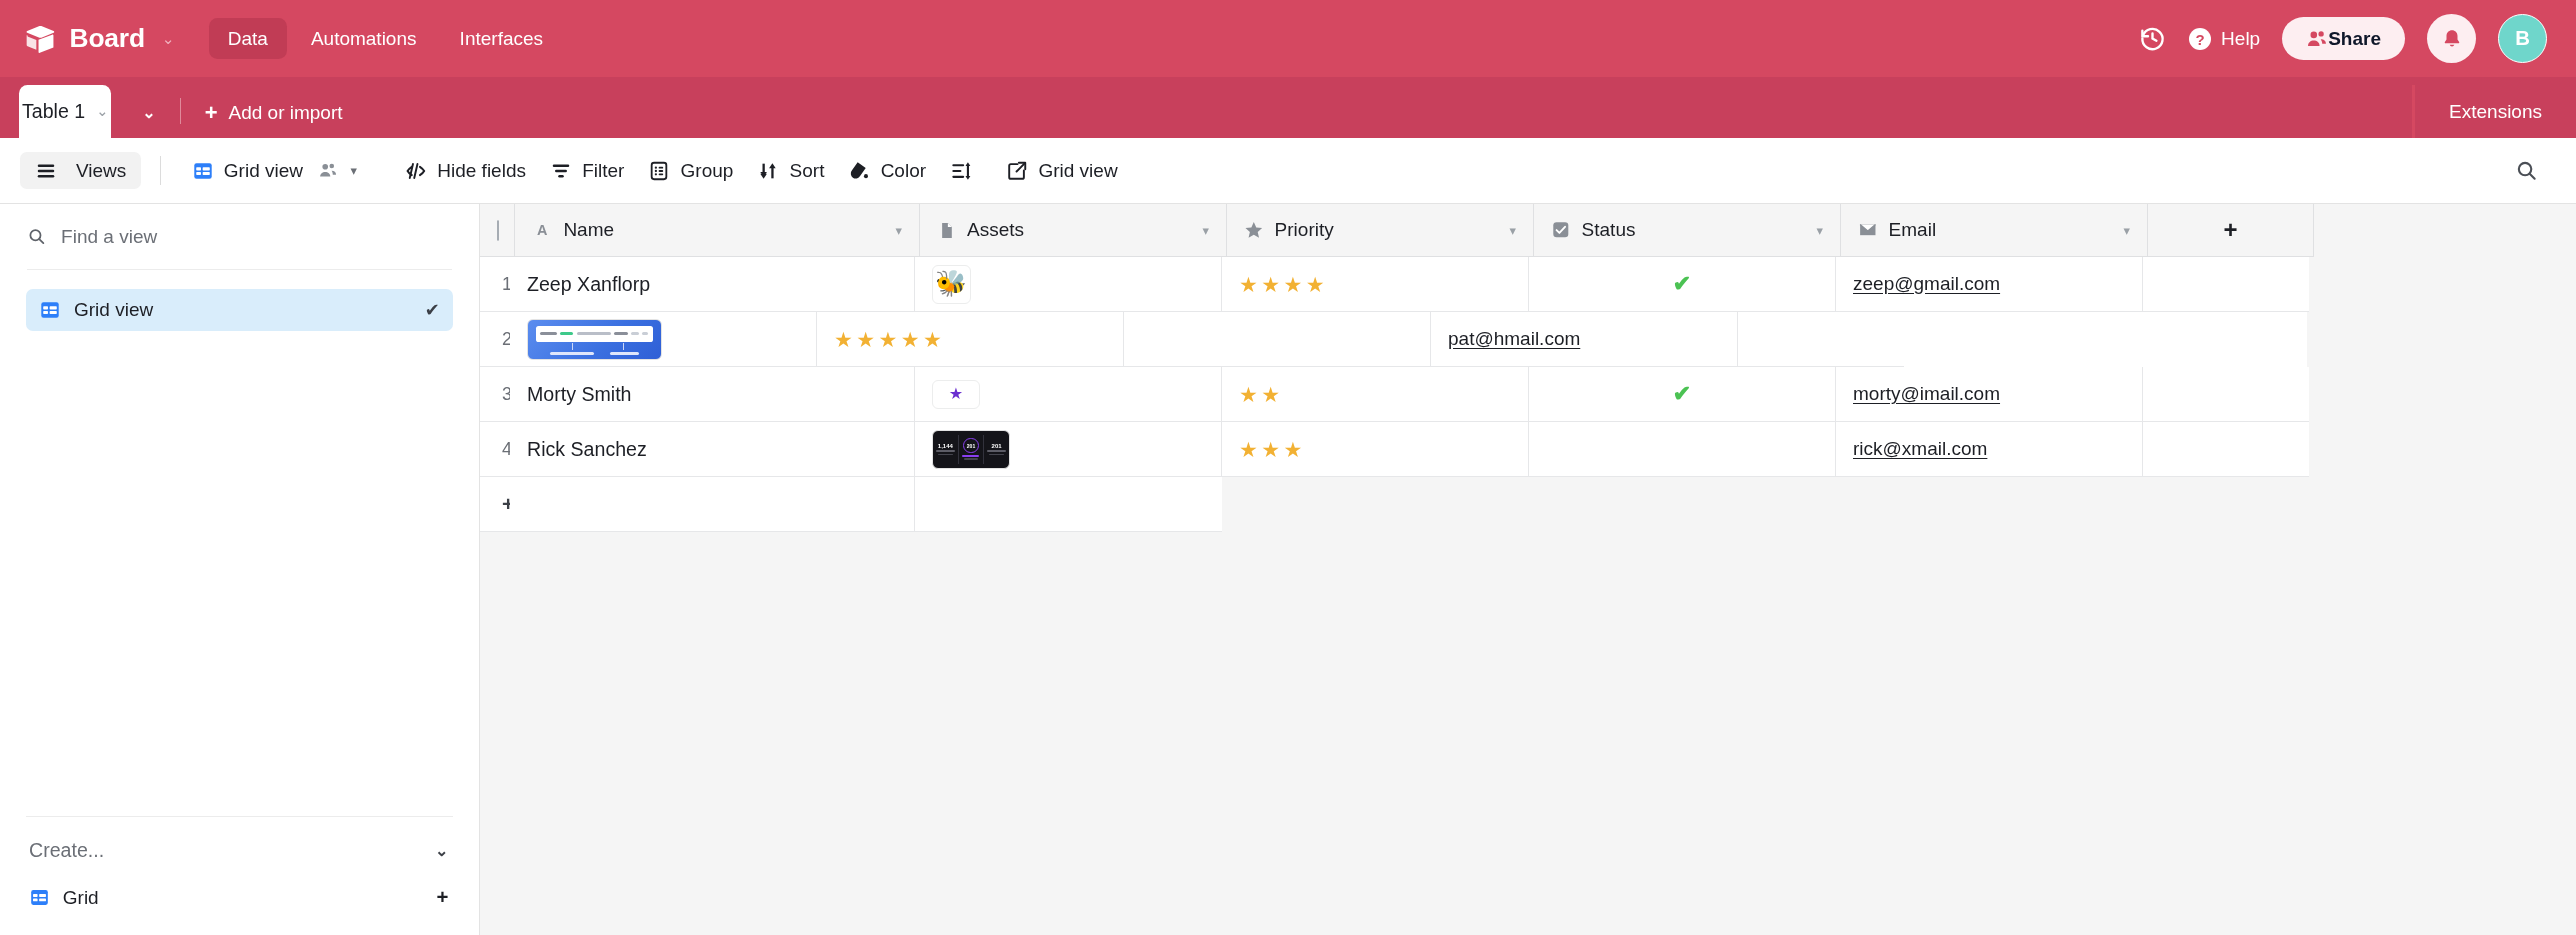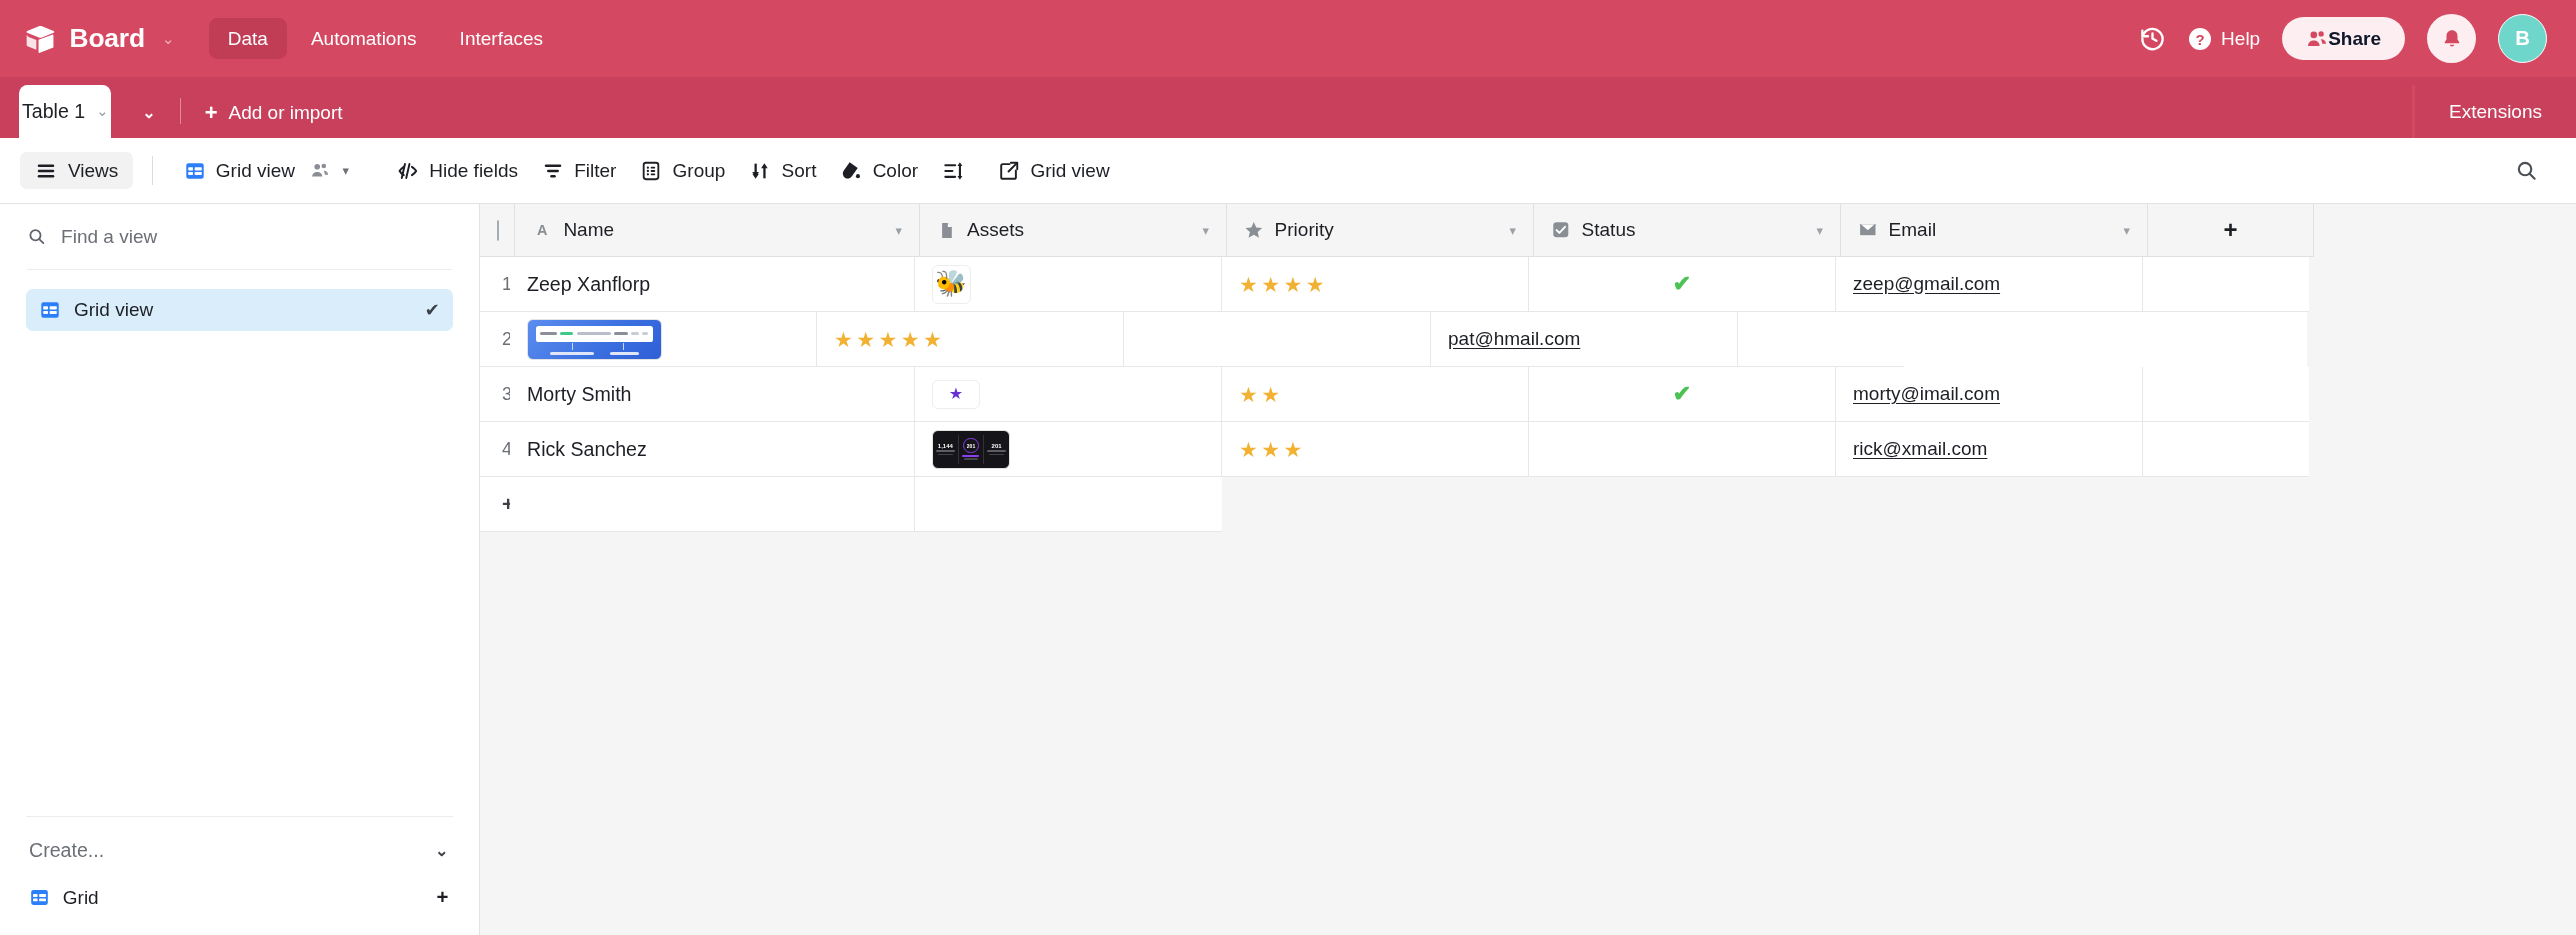--- a/index.html
+++ b/index.html
@@ -97,21 +97,21 @@
   }
 
   
   .toolbar {
     height:66px; background:#ffffff;
     display:flex; align-items:center;
     padding:0 25.6px 0 20.4px;
     border-bottom:0.9px solid #e3e3e3;
   }
   .tb-views {
-    display:flex; align-items:center; gap:11px;
+    display:flex; align-items:center; gap:19px;
     background:#f2f2f2; border-radius:6.8px;
     padding:7.7px 14.5px; font-size:19px; color:#1d1f25;
   }
   .tb-divider { width:0.9px; height:29px; background:#dcdcdc; margin:0 19px; }
   .tb-item {
     display:flex; align-items:center; gap:10.2px;
     font-size:19px; color:#1d1f25;
     padding:6.8px 12px; border-radius:5.1px;
     white-space:nowrap;
   }

